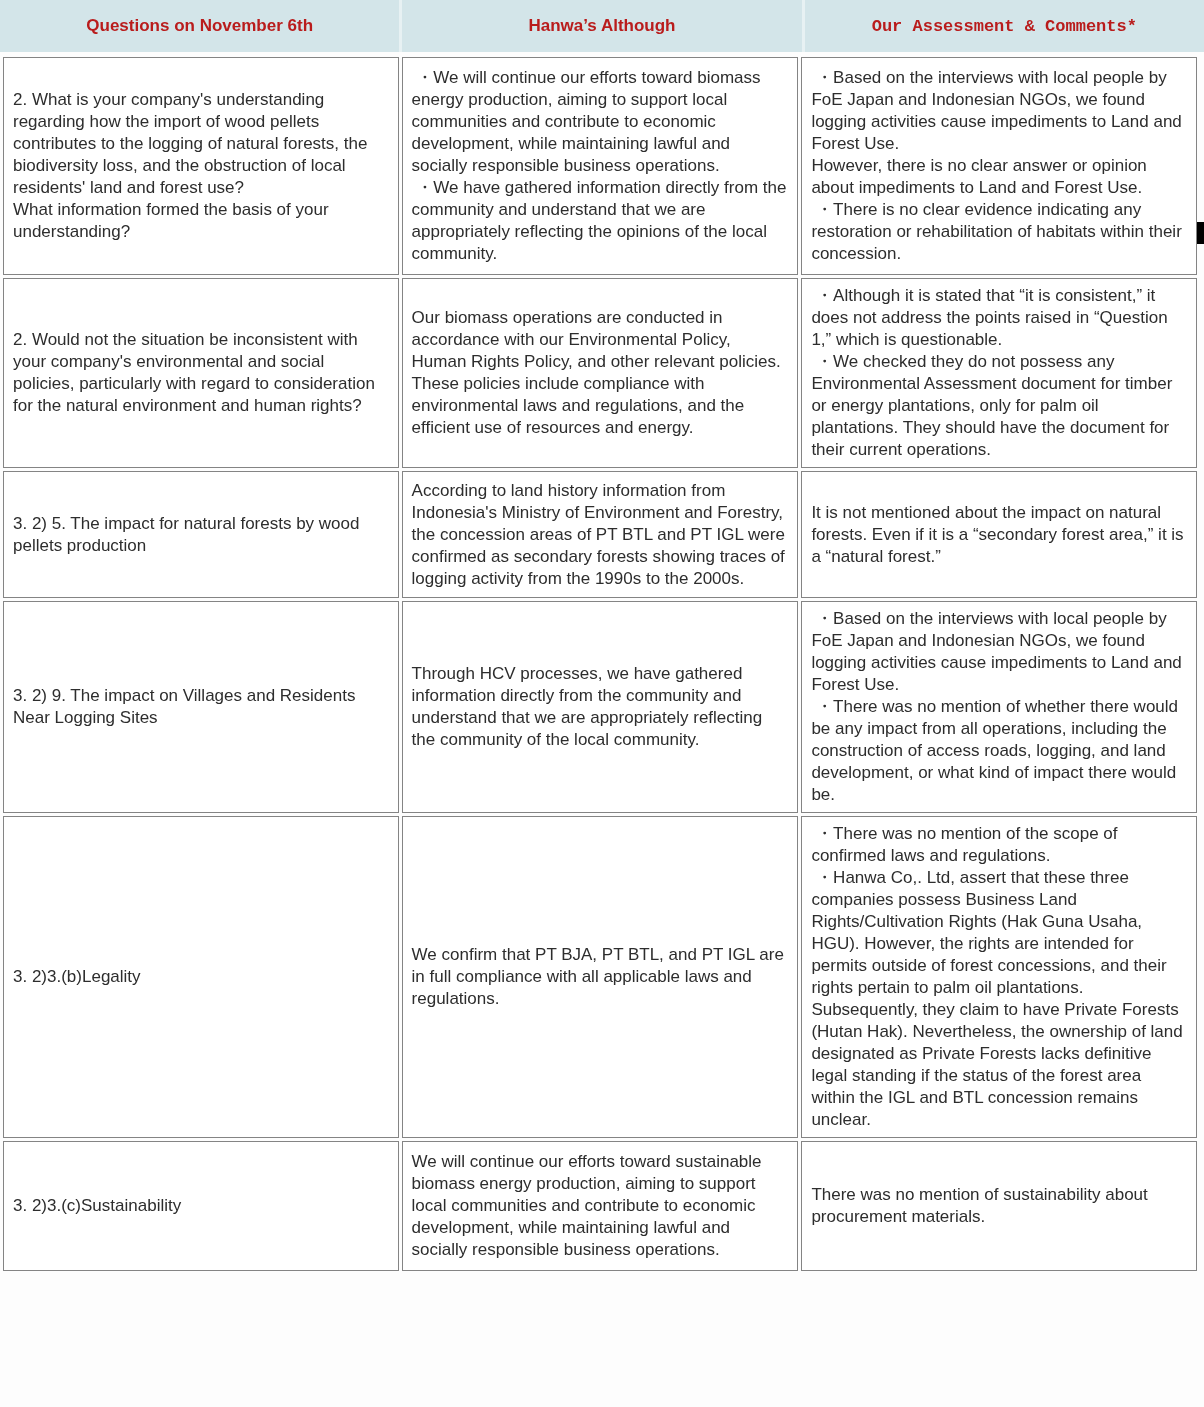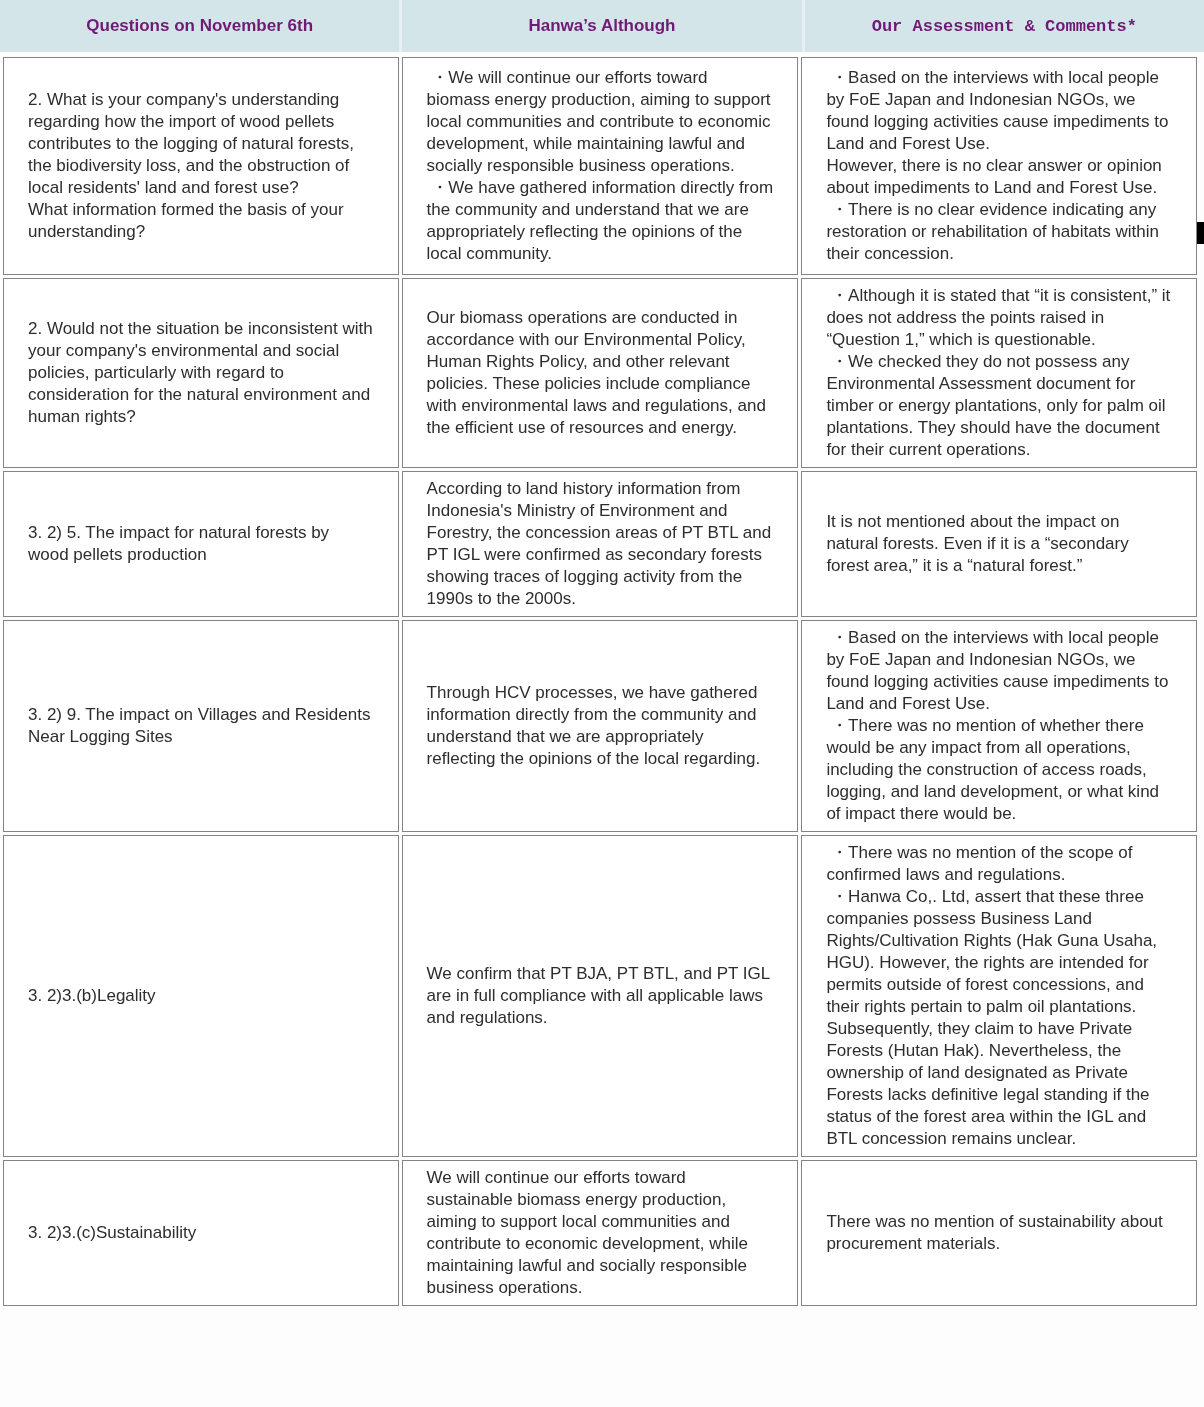--- a/index.html
+++ b/index.html
@@ -22,38 +22,38 @@
     height: 52px;
     background: var(--header-bg, #d3e5e9);
   }
   .header-cell {
     flex: 1 1 33.33%;
     display: flex;
     align-items: center;
     justify-content: center;
     font-size: 17px;
     font-weight: bold;
-    color: #701a75;
+    color: #b91c1c;
     border-right: 3px solid rgba(255,255,255,0.45);
     text-align: center;
   }
   .header-cell:last-child { border-right: none; font-family: Liberation Mono, monospace; }
 
   table.body-table {
     border-collapse: separate;
     border-spacing: 3px;
     table-layout: fixed;
     width: 1200px;
     margin: 2px 0 0 0;
   }
   table.body-table td {
     border: 1px solid var(--border-color, #848484);
     background: #ffffff;
     vertical-align: middle;
-    padding: 6px 24px;
+    padding: 6px 9px;
     font-size: 17px;
     line-height: 22px;
     white-space: pre-wrap;
     overflow: hidden;
     word-wrap: break-word;
   }
   .scrollbar-thumb {
     position: absolute;
     right: 0;
     top: 222px;
@@ -95,21 +95,21 @@
         <td> ・Although it is stated that “it is consistent,” it does not address the points raised in “Question 1,” which is questionable.
  ・We checked they do not possess any Environmental Assessment document for timber or energy plantations, only for palm oil plantations. They should have the document for their current operations.</td>
       </tr>
       <tr style="height:127px">
         <td>3. 2) 5. The impact for natural forests by wood pellets production</td>
         <td>According to land history information from Indonesia's Ministry of Environment and Forestry, the concession areas of PT BTL and PT IGL were confirmed as secondary forests showing traces of logging activity from the 1990s to the 2000s.</td>
         <td>It is not mentioned about the impact on natural forests. Even if it is a “secondary forest area,” it is a “natural forest.”</td>
       </tr>
       <tr style="height:202px">
         <td>3. 2) 9. The impact on Villages and Residents Near Logging Sites</td>
-        <td>Through HCV processes, we have gathered information directly from the community and understand that we are appropriately reflecting the opinions of the local regarding.</td>
+        <td>Through HCV processes, we have gathered information directly from the community and understand that we are appropriately reflecting the community of the local community.</td>
         <td> ・Based on the interviews with local people by FoE Japan and Indonesian NGOs, we found logging activities cause impediments to Land and Forest Use.
  ・There was no mention of whether there would be any impact from all operations, including the construction of access roads, logging, and land development, or what kind of impact there would be.</td>
       </tr>
       <tr style="height:260px">
         <td>3. 2)3.(b)Legality</td>
         <td>We confirm that PT BJA, PT BTL, and PT IGL are in full compliance with all applicable laws and regulations.</td>
         <td> ・There was no mention of the scope of confirmed laws and regulations.
  ・Hanwa Co,. Ltd, assert that these three companies possess Business Land Rights/Cultivation Rights (Hak Guna Usaha, HGU). However, the rights are intended for permits outside of forest concessions, and their rights pertain to palm oil plantations. Subsequently, they claim to have Private Forests (Hutan Hak). Nevertheless, the ownership of land designated as Private Forests lacks definitive legal standing if the status of the forest area within the IGL and BTL concession remains unclear.</td>
       </tr>
       <tr style="height:130px">

